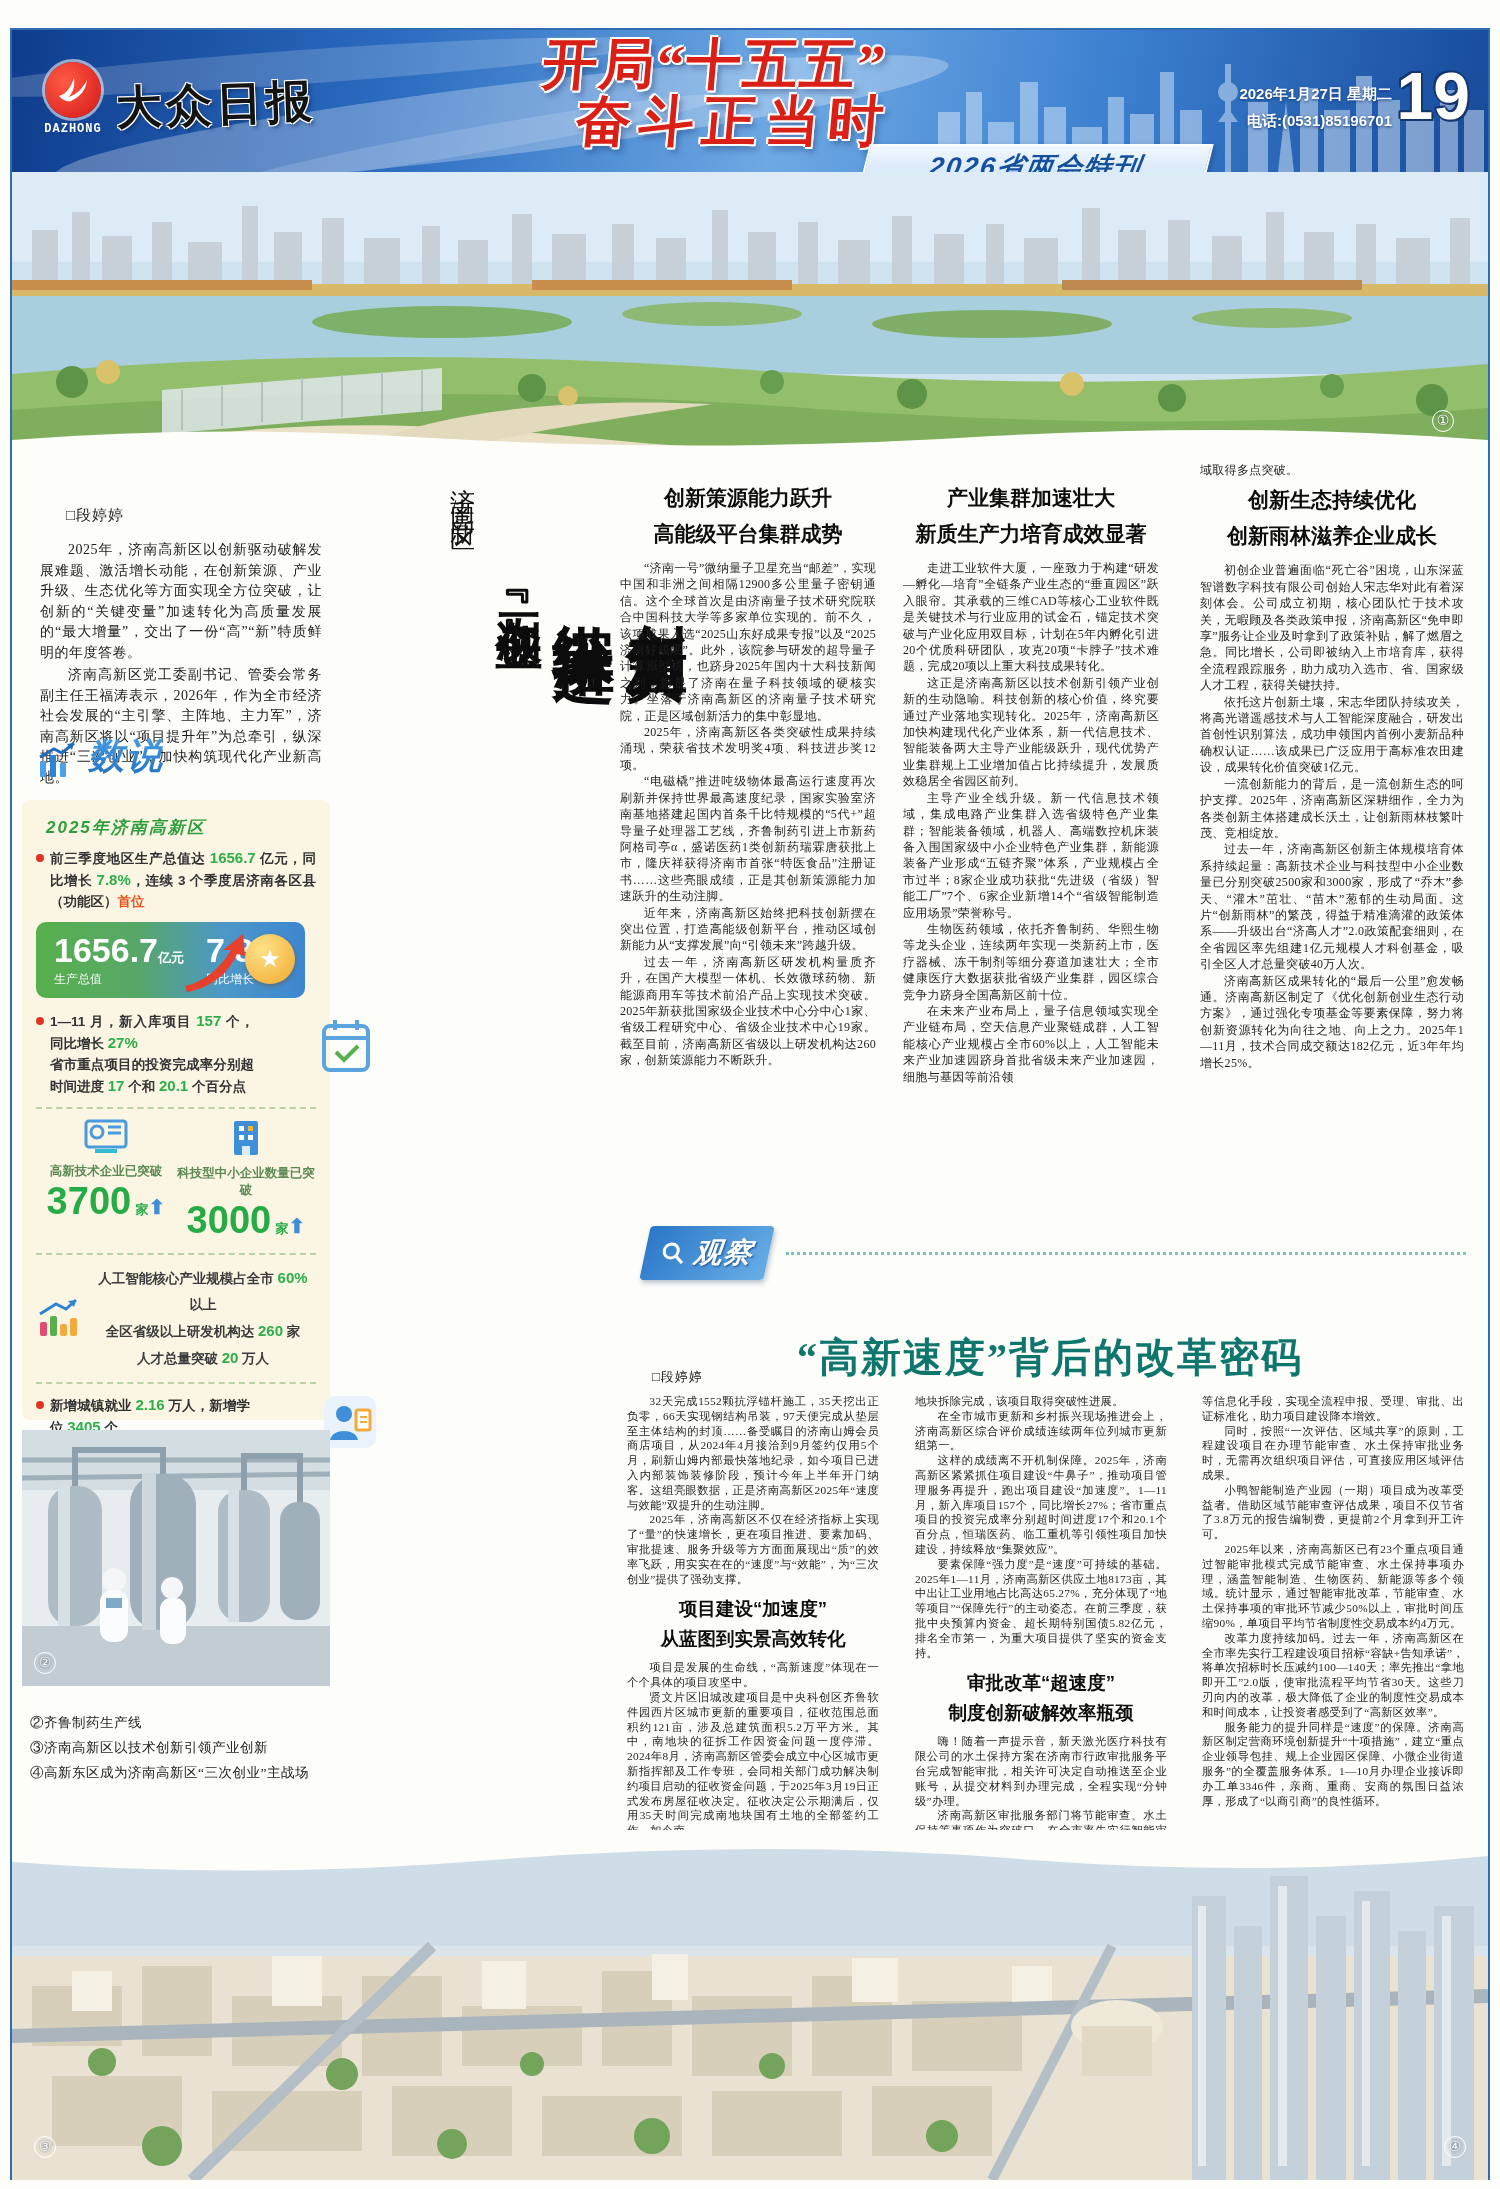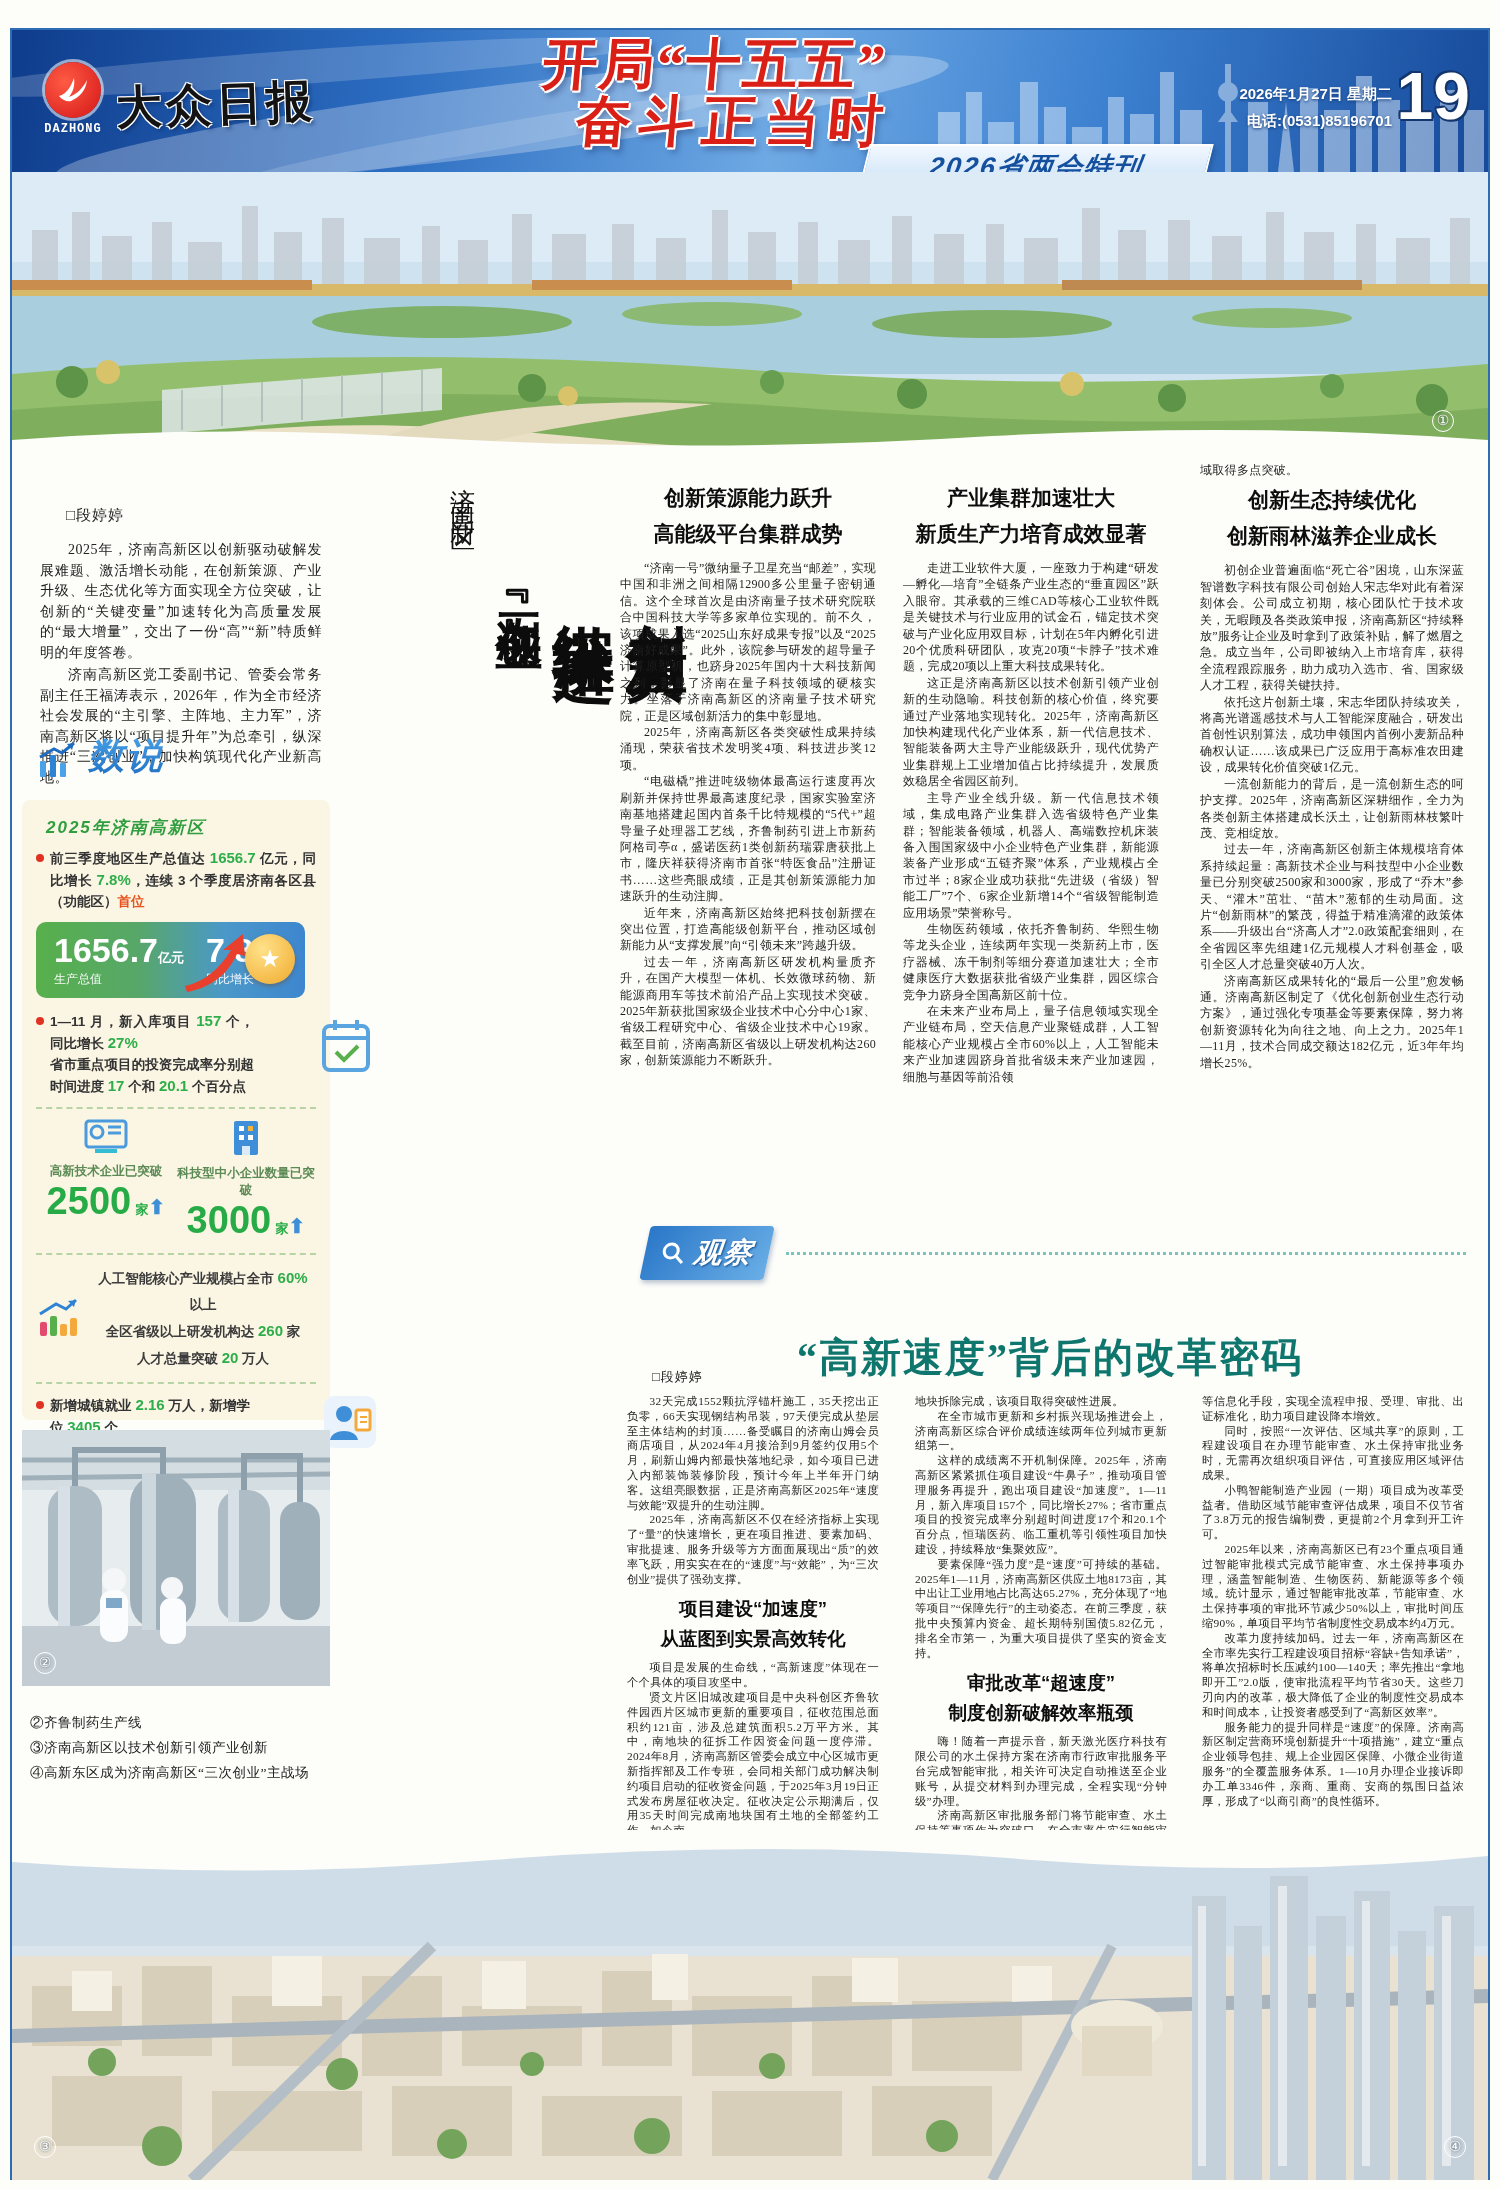--- a/index.html
+++ b/index.html
@@ -315,21 +315,21 @@
     <div class="pair">
       <div class="cell">
         <svg width="46" height="36" viewBox="0 0 46 36">
           <rect x="3" y="2" width="40" height="26" rx="3" fill="none" stroke="#4a9ade" stroke-width="3"></rect>
           <circle cx="14" cy="13" r="6" fill="none" stroke="#4a9ade" stroke-width="3"></circle>
           <line x1="25" y1="8" x2="38" y2="8" stroke="#4a9ade" stroke-width="3"></line>
           <line x1="25" y1="14" x2="38" y2="14" stroke="#4a9ade" stroke-width="3"></line>
           <line x1="12" y1="32" x2="34" y2="32" stroke="#34bcd4" stroke-width="4"></line>
         </svg>
         <div class="lbl">高新技术企业已突破</div>
-        <div><span class="val">2500</span> <span class="small">家</span><span class="up-arrow">⬆</span></div>
+        <div><span class="val">3700</span> <span class="small">家</span><span class="up-arrow">⬆</span></div>
       </div>
       <div class="cell">
         <svg width="34" height="38" viewBox="0 0 34 38">
           <rect x="5" y="2" width="24" height="34" rx="2" fill="#3f8fd8"></rect>
           <g fill="#fff">
               <rect x="10" y="7" width="5" height="5"></rect>
               <rect x="19" y="7" width="5" height="5"></rect>
           <rect x="10" y="16" width="5" height="5"></rect>
               <rect x="19" y="16" width="5" height="5"></rect>
           <rect x="13" y="27" width="8" height="9" fill="#dcebfa"></rect>
@@ -445,21 +445,21 @@
         <p>主导产业全线升级。新一代信息技术领域，集成电路产业集群入选省级特色产业集群；智能装备领域，机器人、高端数控机床装备入围国家级中小企业特色产业集群，新能源装备产业形成“五链齐聚”体系，产业规模占全市过半；8家企业成功获批“先进级（省级）智能工厂”7个、6家企业新增14个“省级智能制造应用场景”荣誉称号。</p>
         <p>生物医药领域，依托齐鲁制药、华熙生物等龙头企业，连续两年实现一类新药上市，医疗器械、冻干制剂等细分赛道加速壮大；全市健康医疗大数据获批省级产业集群，园区综合竞争力跻身全国高新区前十位。</p>
         <p>在未来产业布局上，量子信息领域实现全产业链布局，空天信息产业聚链成群，人工智能核心产业规模占全市60%以上，人工智能未来产业加速园跻身首批省级未来产业加速园，细胞与基因等前沿领</p>
       </div>
   </div>
 
   <div class="abs col" style="left:1200px;top:462px;width:264px;height:698px">
     <p class="cont">域取得多点突破。</p>
     <h3><span>创新生态持续优化</span><br><span>创新雨林滋养企业成长</span></h3>
     <div>
-        <p>初创企业普遍面临“死亡谷”困境，山东深蓝智谱数字科技有限公司创始人宋志华对此有着深刻体会。公司成立初期，核心团队忙于技术攻关，无暇顾及各类政策申报，济南高新区“持续释放”服务让企业及时拿到了政策补贴，解了燃眉之急。成立当年，公司即被纳入上市培育库，获得全流程跟踪服务，助力成功入选市、省、国家级人才工程，获得关键扶持。</p>
+        <p>初创企业普遍面临“死亡谷”困境，山东深蓝智谱数字科技有限公司创始人宋志华对此有着深刻体会。公司成立初期，核心团队忙于技术攻关，无暇顾及各类政策申报，济南高新区“免申即享”服务让企业及时拿到了政策补贴，解了燃眉之急。同比增长，公司即被纳入上市培育库，获得全流程跟踪服务，助力成功入选市、省、国家级人才工程，获得关键扶持。</p>
         <p>依托这片创新土壤，宋志华团队持续攻关，将高光谱遥感技术与人工智能深度融合，研发出首创性识别算法，成功申领国内首例小麦新品种确权认证……该成果已广泛应用于高标准农田建设，成果转化价值突破1亿元。</p>
         <p>一流创新能力的背后，是一流创新生态的呵护支撑。2025年，济南高新区深耕细作，全力为各类创新主体搭建成长沃土，让创新雨林枝繁叶茂、竞相绽放。</p>
         <p>过去一年，济南高新区创新主体规模培育体系持续起量：高新技术企业与科技型中小企业数量已分别突破2500家和3000家，形成了“乔木”参天、“灌木”茁壮、“苗木”葱郁的生动局面。这片“创新雨林”的繁茂，得益于精准滴灌的政策体系——升级出台“济高人才”2.0政策配套细则，在全省园区率先组建1亿元规模人才科创基金，吸引全区人才总量突破40万人次。</p>
         <p>济南高新区成果转化的“最后一公里”愈发畅通。济南高新区制定了《优化创新创业生态行动方案》，通过强化专项基金等要素保障，努力将创新资源转化为向往之地、向上之力。2025年1—11月，技术合同成交额达182亿元，近3年年均增长25%。</p>
       </div>
   </div>
 
   <div class="obs-badge">
     <svg width="26" height="26" viewBox="0 0 26 26" style="transform:skewX(6deg)">
       <circle cx="11" cy="11" r="7" fill="none" stroke="#fff" stroke-width="3"></circle>

